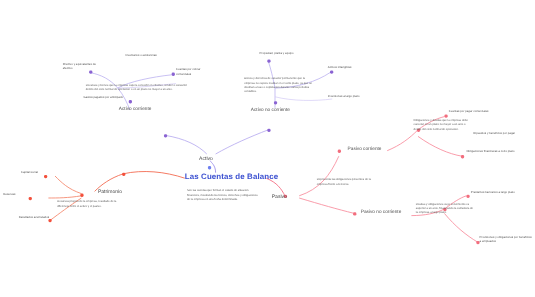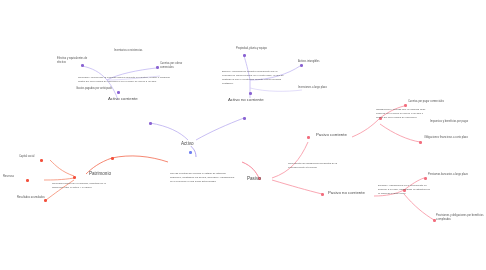--- a/index.html
+++ b/index.html
@@ -63,20 +63,21 @@
     <path d="M404,194 C414,206 424,214 434,220" stroke="#f8909f" stroke-width="0.8" fill="none"></path>
 
     <path d="M168,162 C150,156 130,154 112,158" stroke="#f3694f" stroke-width="0.8" fill="none"></path>
     <path d="M112,158 C100,162 92,168 86,174" stroke="#f3694f" stroke-width="0.8" fill="none"></path>
 
     <path d="M74,176 C62,172 56,166 50,160" stroke="#f58a6f" stroke-width="0.8" fill="none"></path>
     <path d="M74,178 C62,180 52,180 44,180" stroke="#f58a6f" stroke-width="0.8" fill="none"></path>
     <path d="M74,180 C62,188 54,194 46,200" stroke="#f58a6f" stroke-width="0.8" fill="none"></path>
   </svg>
 
+  <div class="lbl center-title" style="left:168px;top:157px;">Las Cuentas de Balance</div>
   <div class="lbl note" style="left:170px;top:172px;width:66px;">Son las cuentas que forman el estado de situacion financiera, mostrando los bienes, derechos y obligaciones de la empresa en una fecha determinada.</div>
 
   <div class="dot blue" style="left:189px;top:151px;"></div>
   <div class="lbl hub" style="left:181px;top:141px;">Activo</div>
 
   <div class="dot purple" style="left:149px;top:122px;"></div>
   <div class="lbl branch" style="left:108px;top:97px;">Activo corriente</div>
   <div class="dot purple" style="left:117px;top:91px;"></div>
   <div class="lbl note" style="left:78px;top:76px;width:96px;">Recursos y bienes que la empresa espera convertir en efectivo, vender o consumir dentro del ciclo normal de operacion o en un plazo no mayor a un anio.</div>
   <div class="dot purple" style="left:81px;top:64px;"></div>

